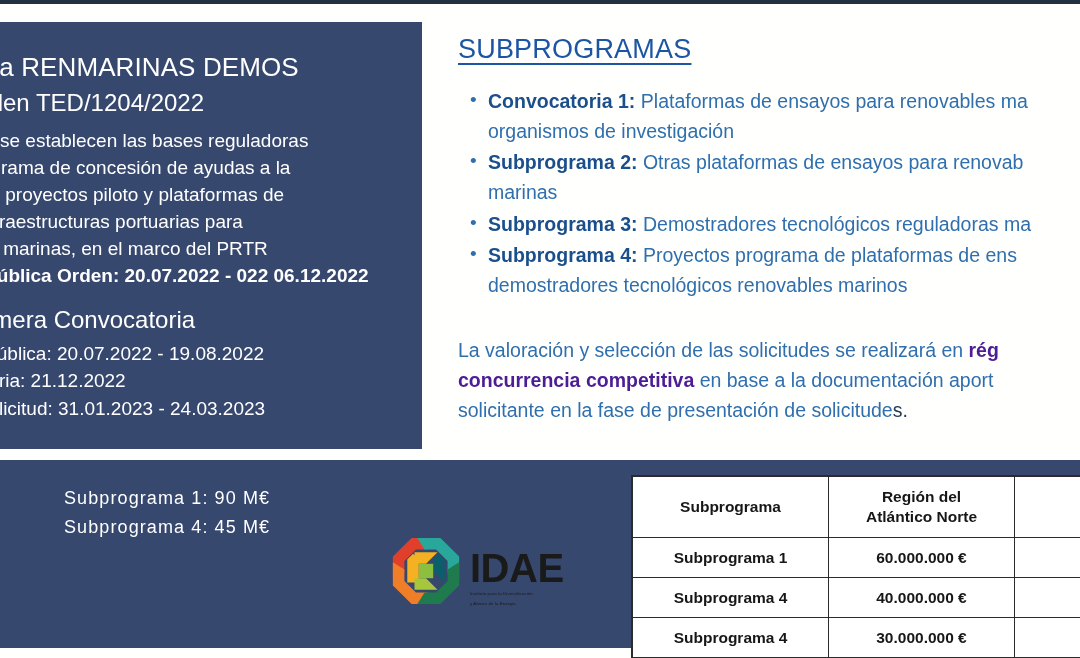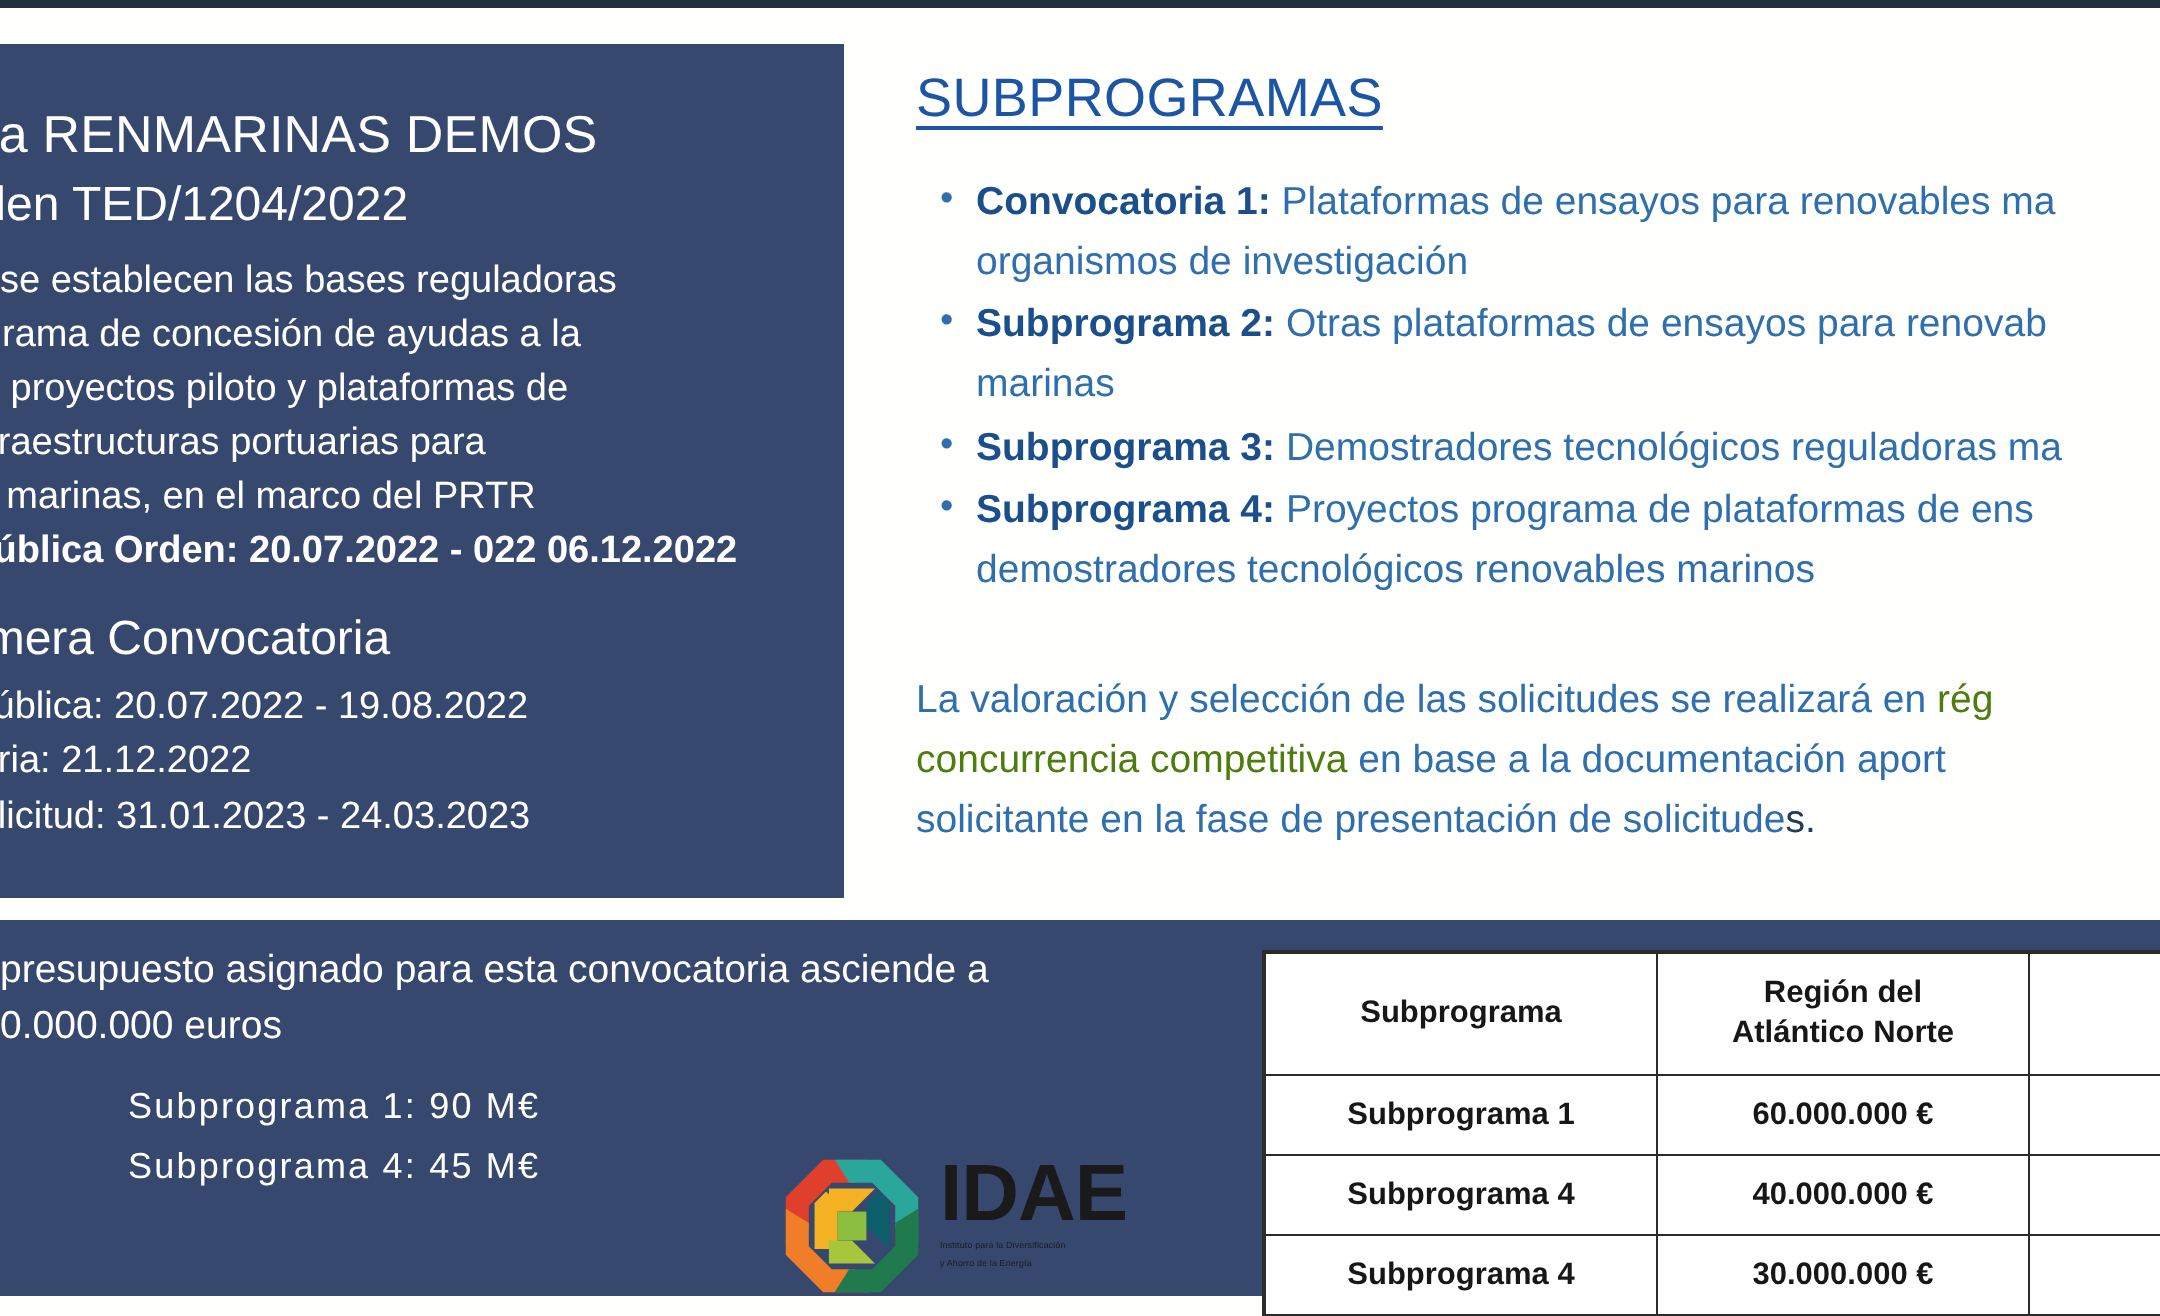--- a/index.html
+++ b/index.html
@@ -118,21 +118,21 @@
   }
   .li-cont { display: block; white-space: nowrap; }
 
   .valoracion {
     margin-top: 36px;
     font-size: 19.5px;
     line-height: 1.52;
     color: #2f6fae;
   }
   .valoracion .ln { display: block; white-space: nowrap; }
-  .valoracion b { color: #4d7c0f; font-weight: 400; }
+  .valoracion b { color: #4c1d95; font-weight: 700; }
   .valoracion .tail { color: #223b56; }
 
   
   .bottom-band {
     position: absolute;
     left: -66px;
     top: 460px;
     width: 1146px;
     height: 188px;
     background: #37486f;
@@ -160,25 +160,25 @@
     line-height: 1.62;
     letter-spacing: 1.1px;
     white-space: nowrap;
     color: #ffffff;
   }
 
   
   .idae-logo {
     position: absolute;
     left: 390px;
-    top: 577px;
+    top: 535px;
     width: 168px;
     height: 72px;
     display: flex;
-    align-items: flex-start;
+    align-items: flex-end;
   }
   .idae-mark { width: 72px; height: 72px; flex: 0 0 auto; }
   .idae-word { margin-left: 8px; }
   .idae-word .idae-text {
     font-size: 40px;
     font-weight: 700;
     color: #1a1a1a;
     letter-spacing: -0.5px;
     line-height: 1;
     font-family: "Liberation Sans", sans-serif;
@@ -285,24 +285,20 @@
 
   <div class="valoracion">
     <span class="ln"><span>La valoración y selección de las solicitudes se realizará en </span><b>rég</b></span>
     <span class="ln"><b>concurrencia competitiva</b><span> en base a la documentación aport</span></span>
     <span class="ln"><span>solicitante en la fase de presentación de solicitude</span><span class="tail">s.</span></span>
   </div>
 </div>
 
 <div class="bottom-band">
   <div class="bb-text">
-    <div class="bb-lead">
-      <span class="ln"> presupuesto asignado para esta convocatoria asciende a</span>
-      <span class="ln">0.000.000 euros</span>
-    </div>
     <ul class="bb-list">
       <li>Subprograma 1: 90 M€</li>
       <li>Subprograma 4: 45 M€</li>
     </ul>
   </div>
 </div>
 
 <div class="idae-logo">
   <svg class="idae-mark" viewBox="0 0 100 100">
 

